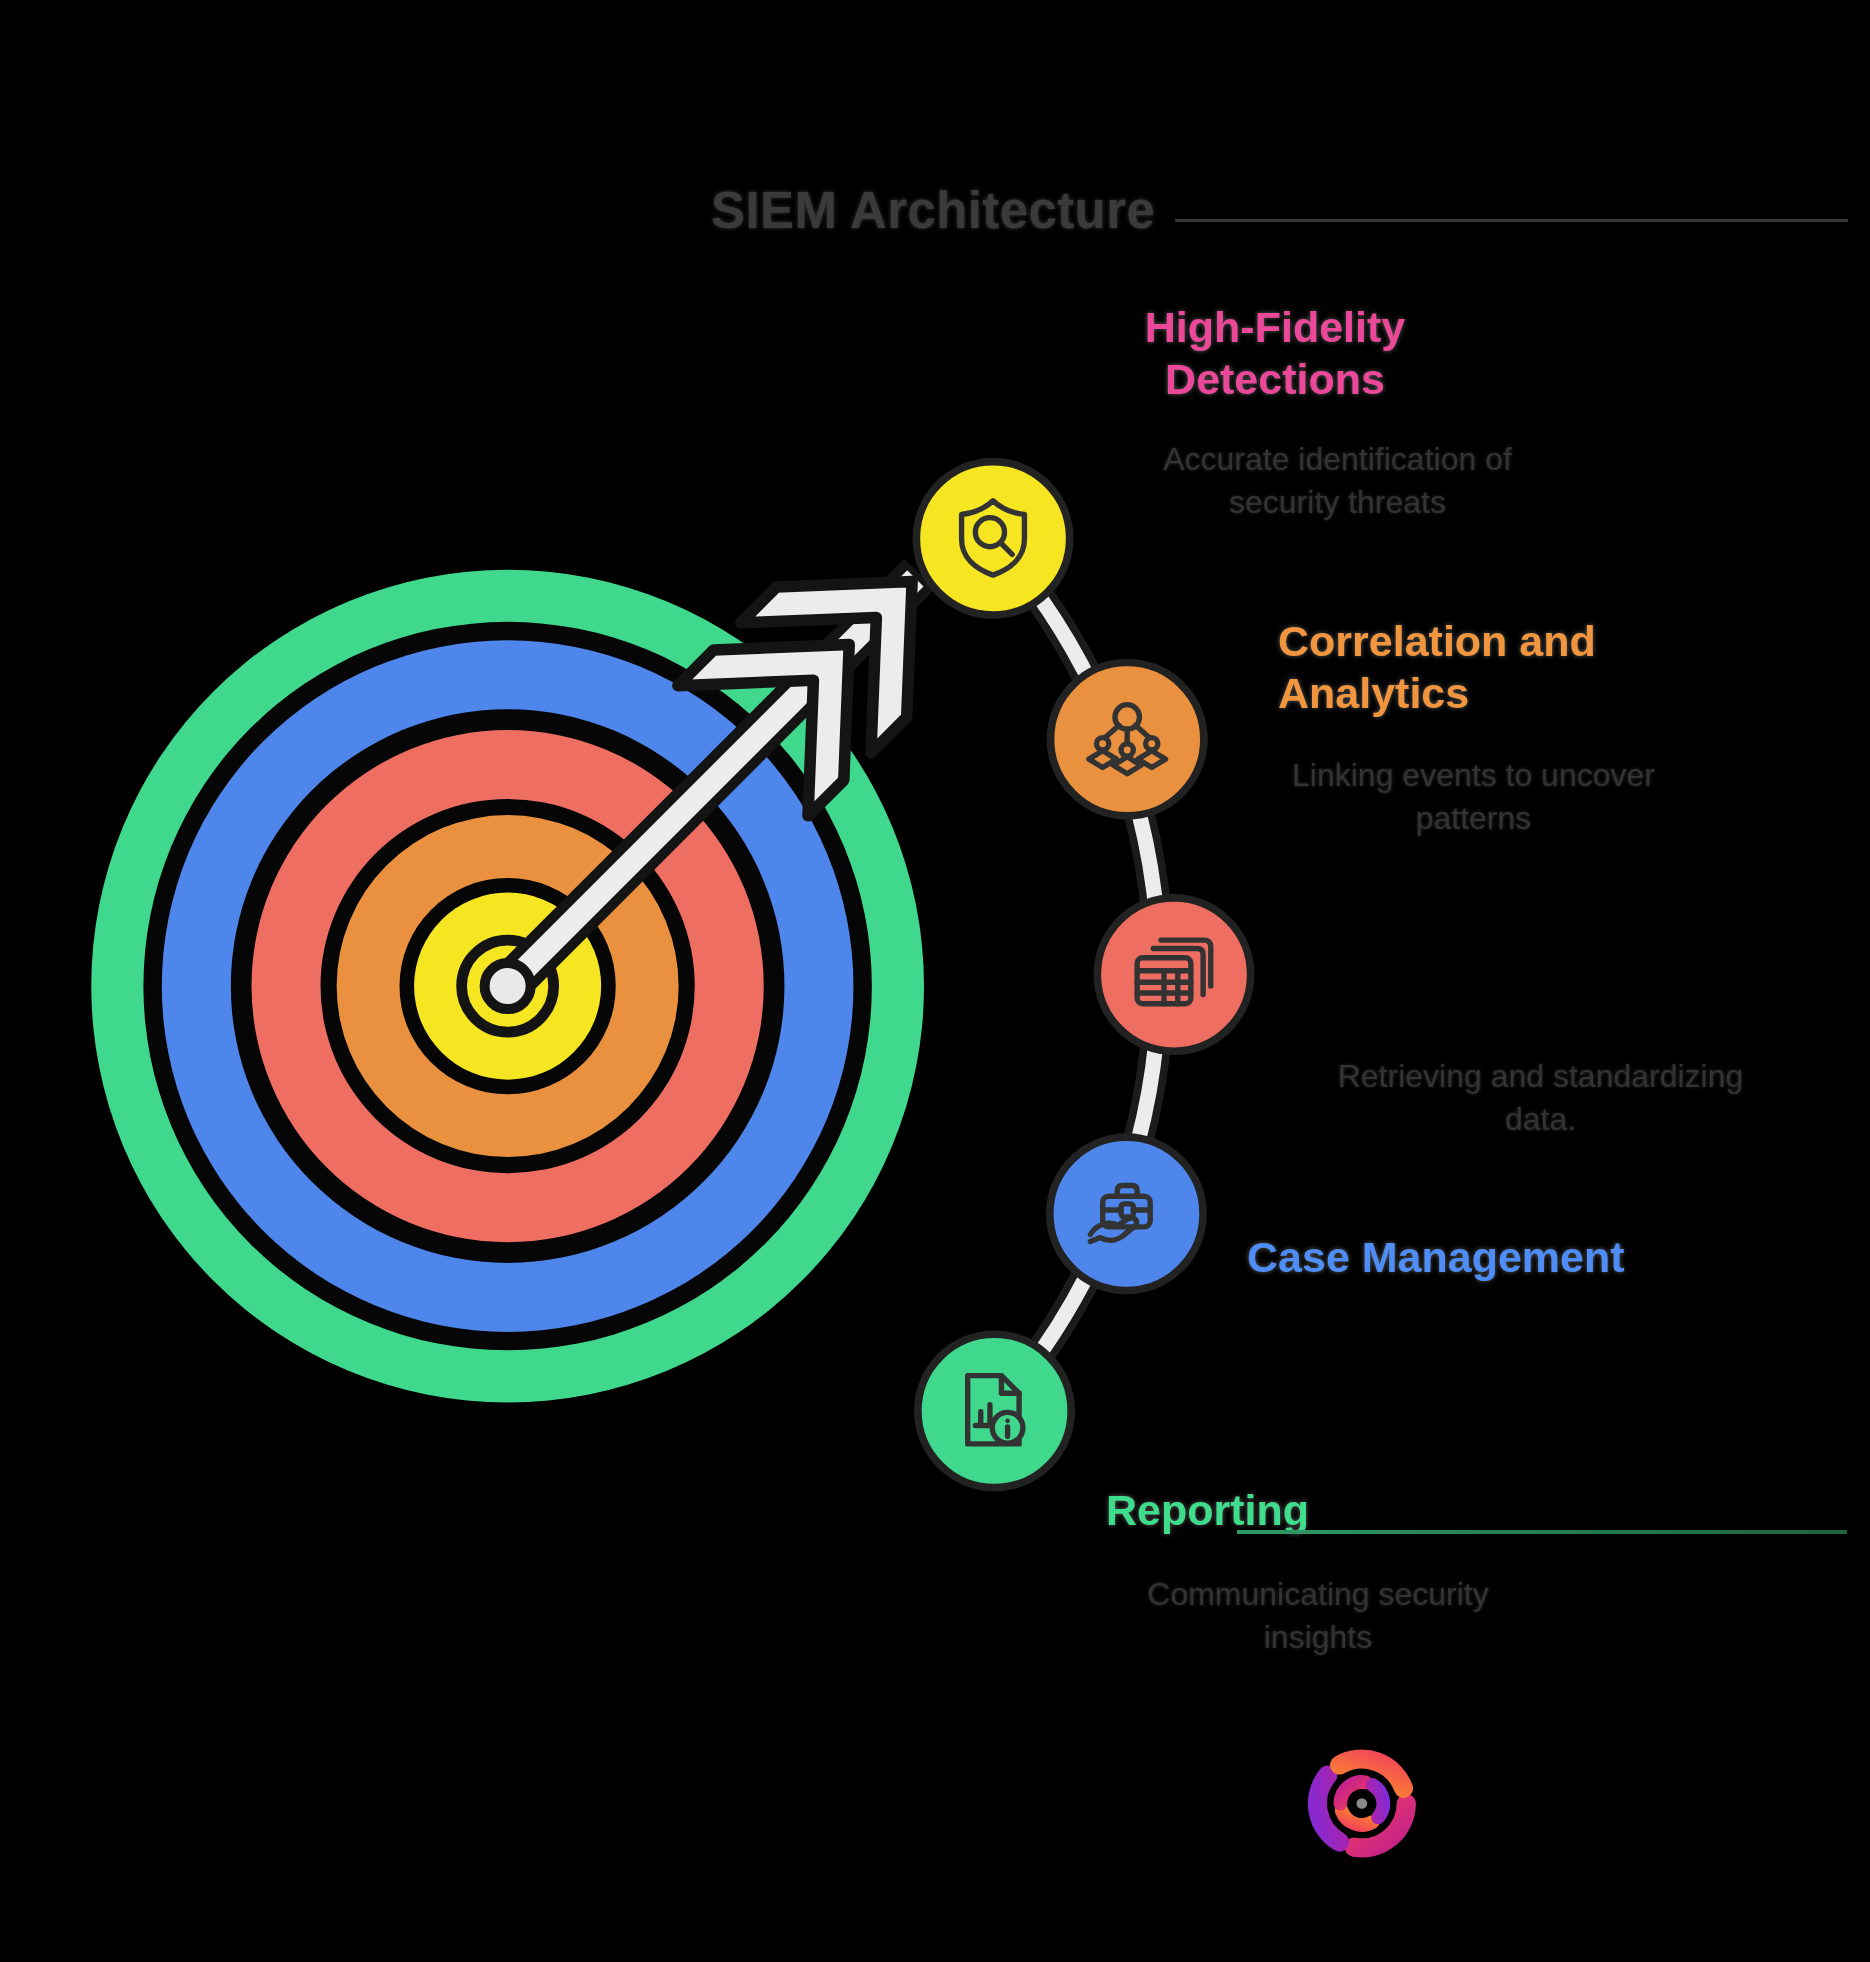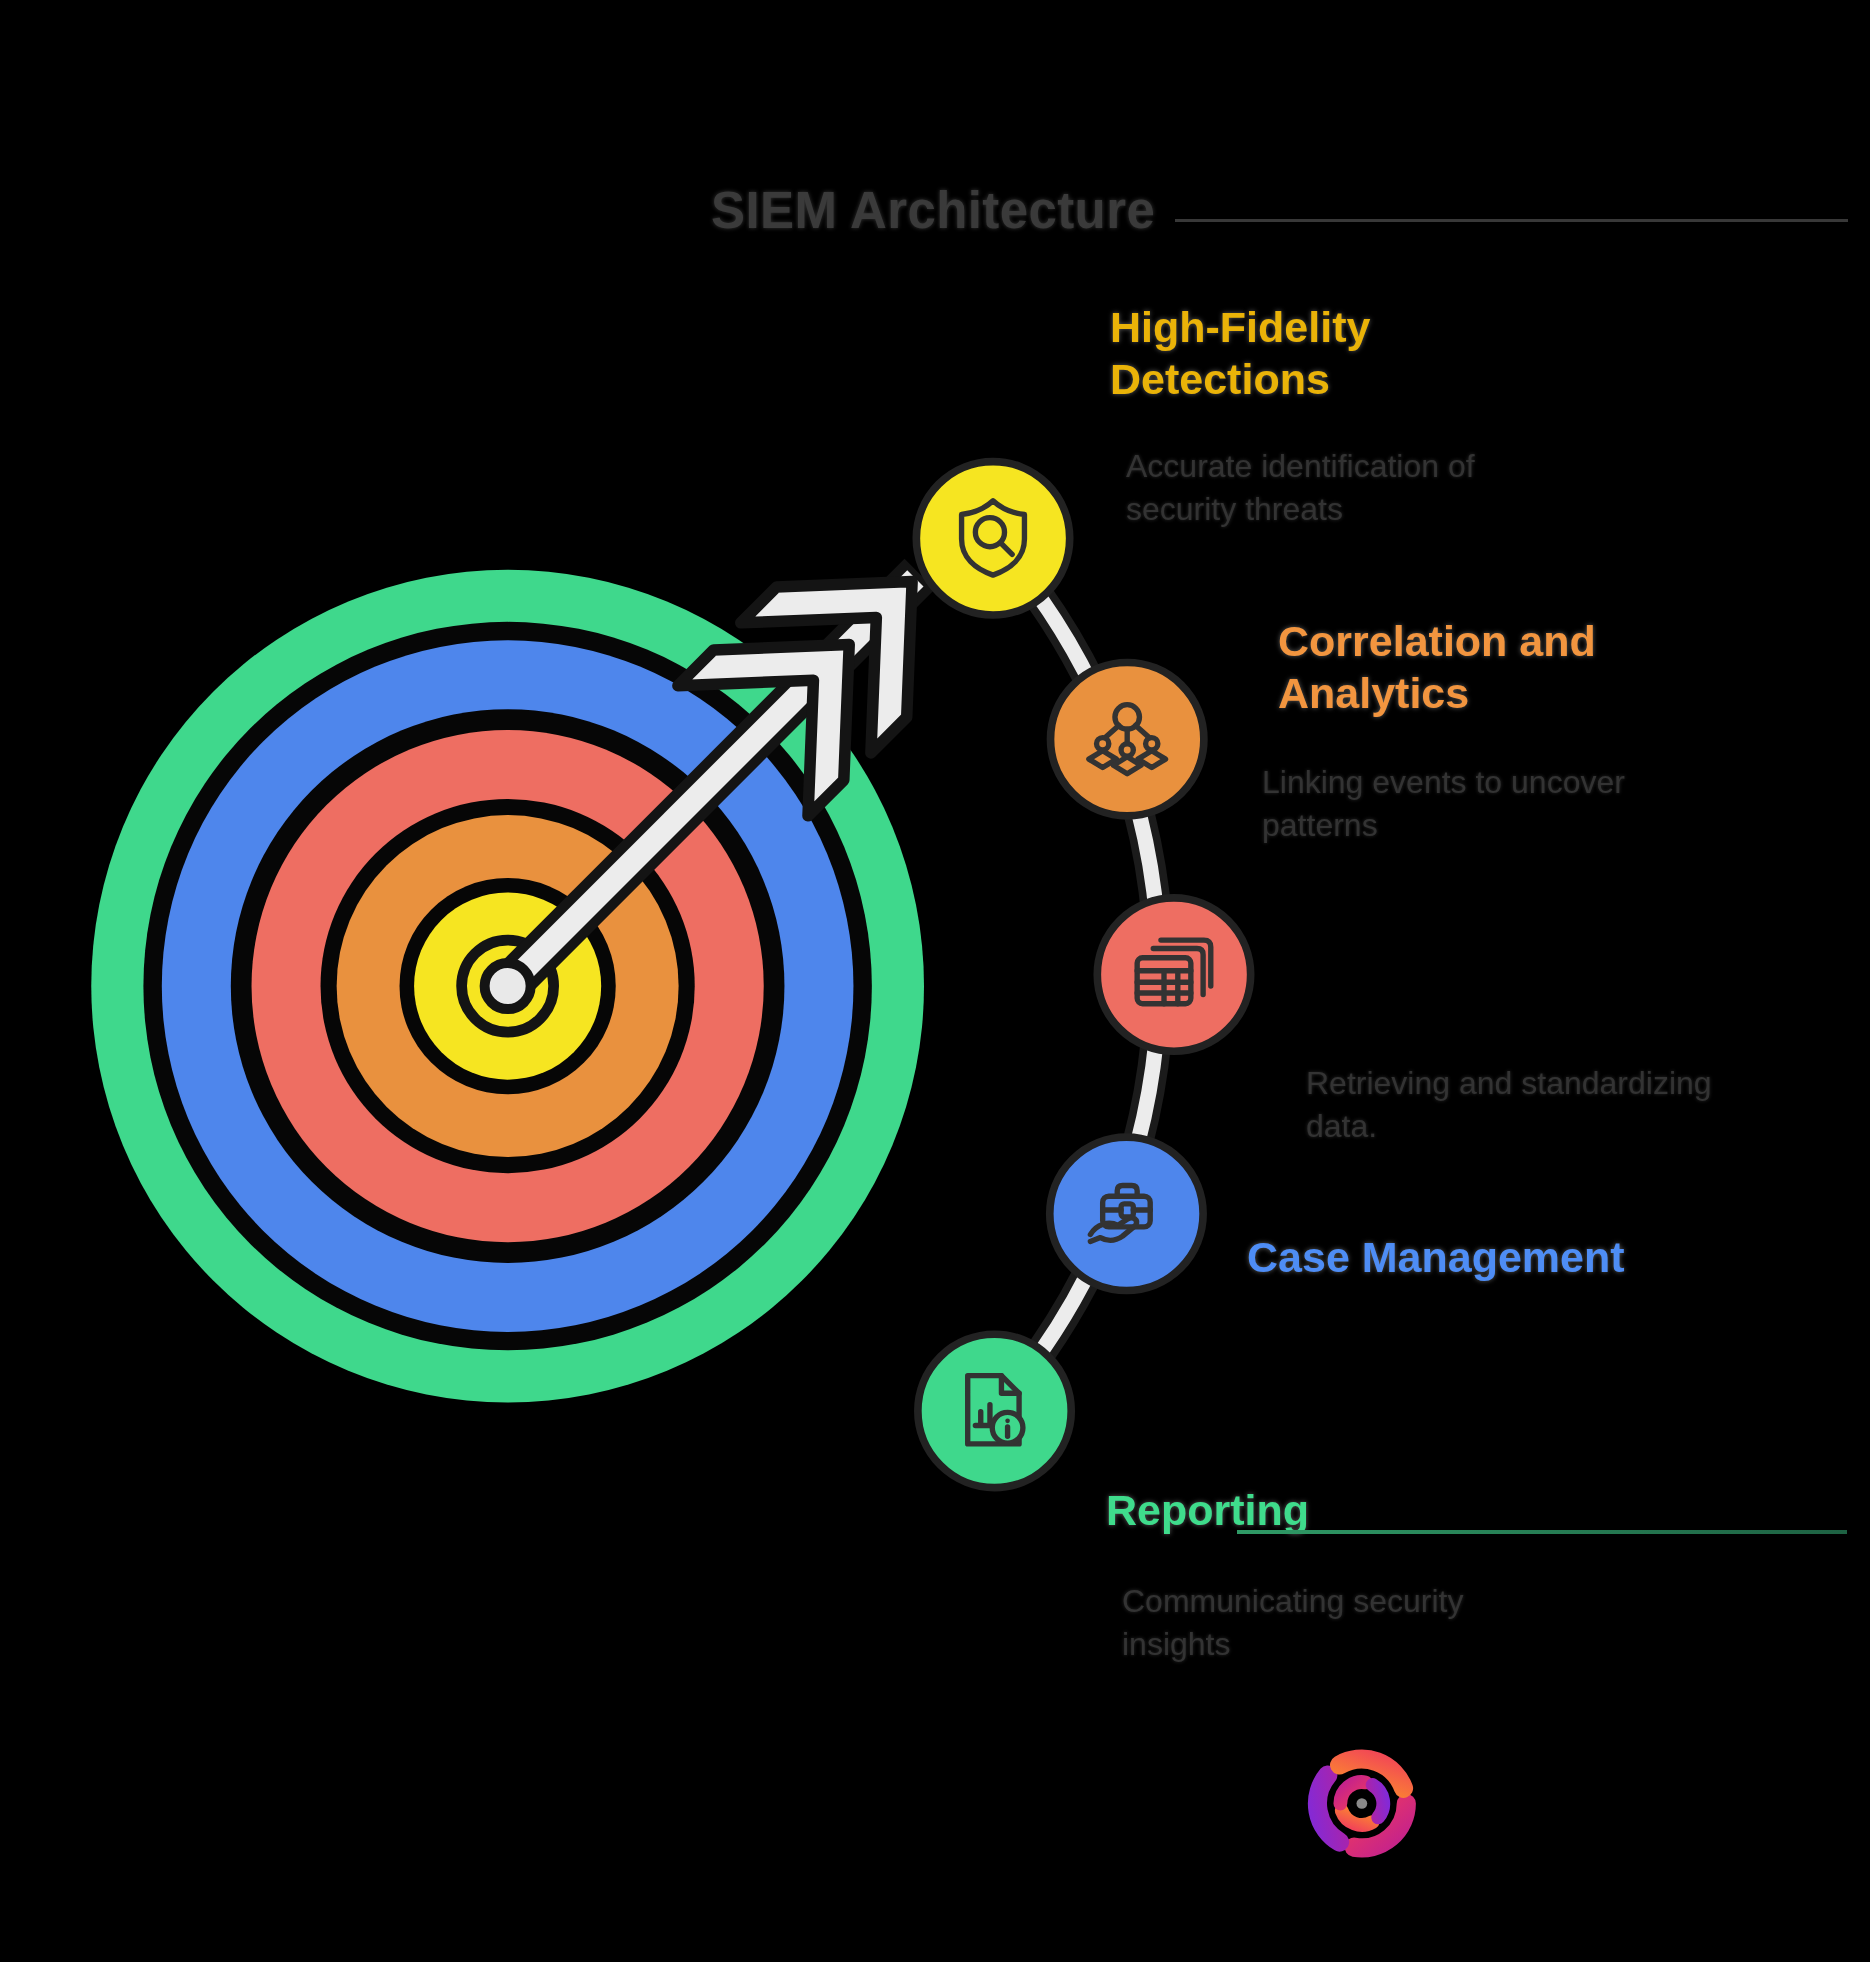--- a/index.html
+++ b/index.html
@@ -12,22 +12,23 @@
     font-size:51px;font-weight:bold;color:#3a3a3a;letter-spacing:0.4px;
     text-shadow:0 0 4.6px rgba(150,150,150,.35);white-space:nowrap;
   }
   .title-rule{position:absolute;left:1175px;top:219px;width:673px;height:3.1px;background:#383838;}
 
   .step-title{
     position:absolute;margin:0;font-size:43px;font-weight:bold;line-height:1.22;
     text-shadow:0 0 5.4px rgba(165,165,165,.55);
   }
   .step-desc{
-    position:absolute;margin:16px;font-size:32px;line-height:1.34;color:#333333;
+    position:absolute;margin:9px;font-size:32px;line-height:1.34;color:#333333;
     text-shadow:0 0 3.8px rgba(115,115,115,.38);
+    text-align:center;
   }
 
   .t0{left:1110px;top:301px;max-width:330px;}
   .d0{left:1110px;top:429px;max-width:437px;}
   .t1{left:1246px;top:615px;max-width:391px;margin-left:32px;}
   .d1{left:1246px;top:745px;max-width:437px;}
   .t2{left:1290px;top:917px;max-width:483px;}
   .d2{left:1290px;top:1046px;max-width:483px;}
   .t3{left:1247px;top:1231px;max-width:583px;}
   .d3{left:1247px;top:1299px;max-width:537px;}
@@ -155,21 +156,21 @@
       </g>
       <g fill="none" stroke-width="18" stroke-linecap="round">
         <path transform="rotate(60)" d="M 28 0 A 28 28 0 0 1 -5 27.5" stroke="url(#lg1)"></path>
         <path transform="rotate(180)" d="M 28 0 A 28 28 0 0 1 -5 27.5" stroke="url(#lg2)"></path>
         <path transform="rotate(300)" d="M 28 0 A 28 28 0 0 1 -5 27.5" stroke="url(#lg3)"></path>
       </g>
       <circle cx="0" cy="0" r="7" fill="#8a8a8a"></circle>
     </g>
   </svg>
 
-  <h2 class="step-title t0" style="color: #eab308;">High-Fidelity Detections</h2>
+  <h2 class="step-title t0" style="color: #ec4899; text-align: center;">High-Fidelity Detections</h2>
   <p class="step-desc d0">Accurate identification of security threats</p>
 
   <h2 class="step-title t1" style="color: rgb(242, 149, 63);">Correlation and Analytics</h2>
   <p class="step-desc d1">Linking events to uncover patterns</p>
 
   <p class="step-desc d2">Retrieving and standardizing data.</p>
 
   <h2 class="step-title t3" style="color: rgb(78, 141, 245);">Case Management</h2>
 
   <h2 class="step-title t4" style="color: rgb(63, 220, 140);">Reporting</h2>

